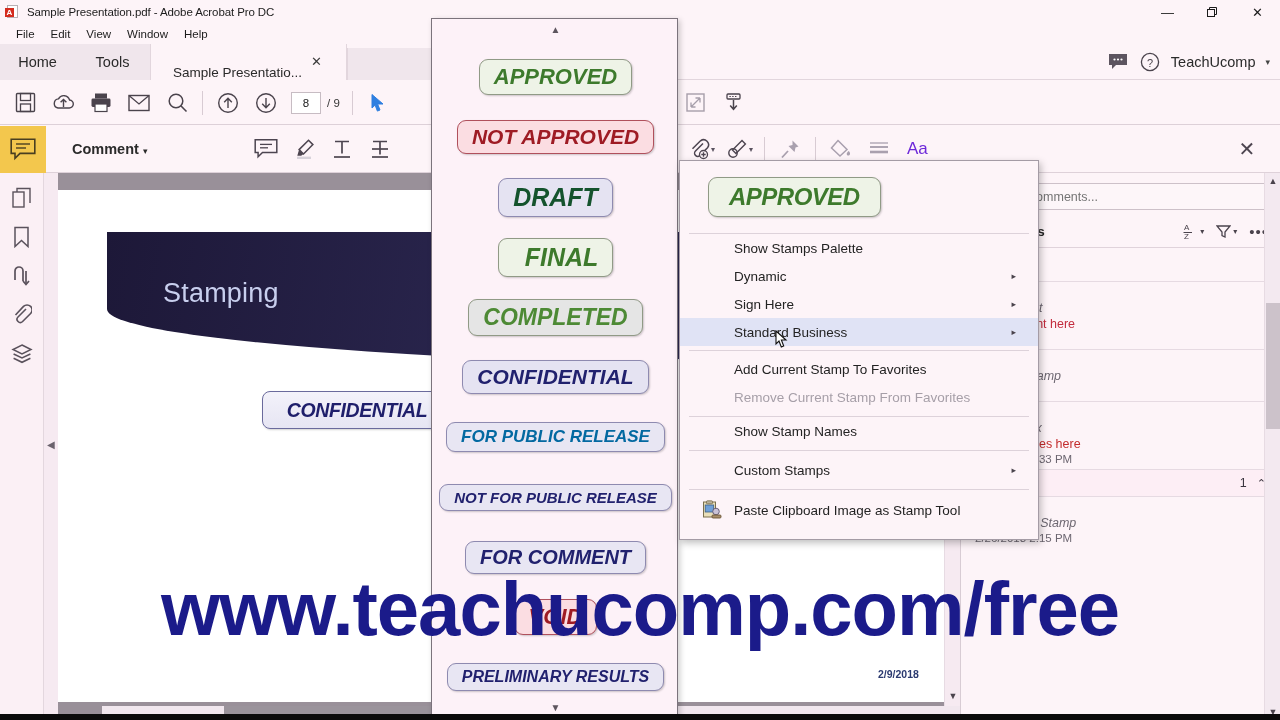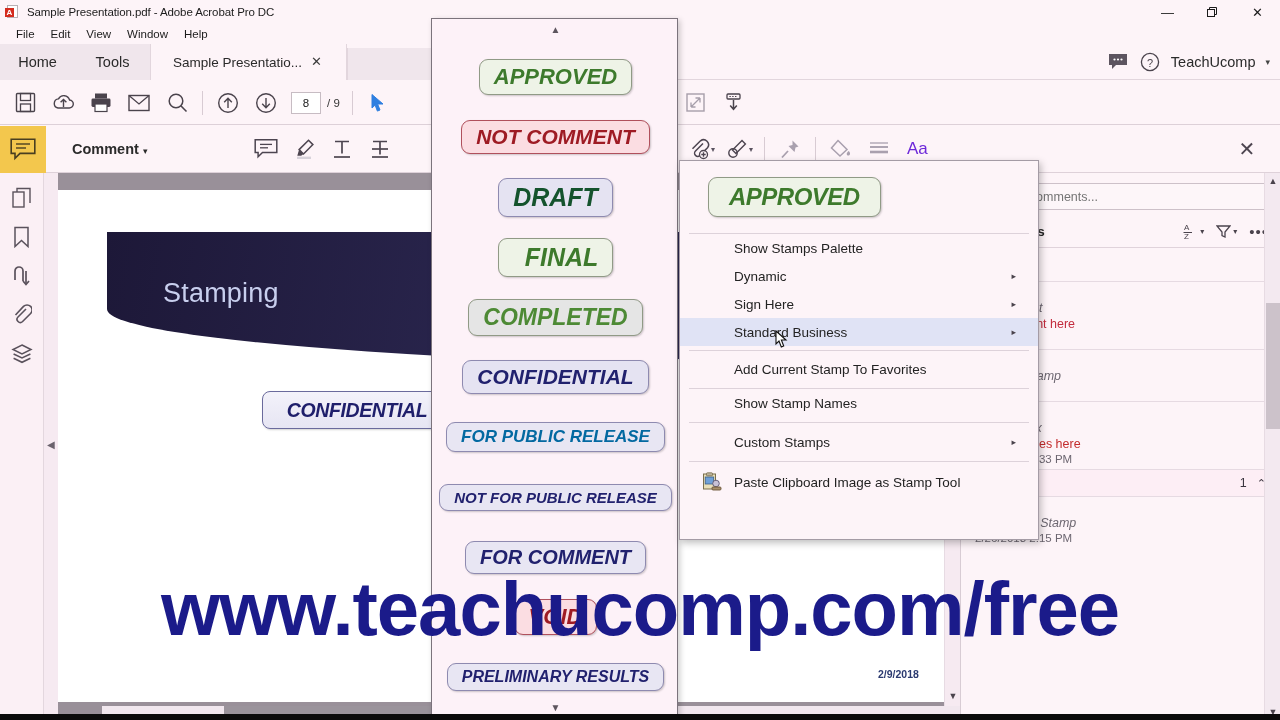--- a/index.html
+++ b/index.html
@@ -57,21 +57,21 @@
   .tab-home, .tab-tools {
     position: absolute; top: 0; height: 36px; display: flex; align-items: center;
     justify-content: center; font-size: 14.5px; color: #2a2a2a;
     background: #f0e6ec;
   }
   .tab-home { left: 0; width: 75px; }
   .tab-tools { left: 75px; width: 75px; }
   .tab-doc {
     position: absolute; top: 0; left: 150px; width: 197px; height: 36px;
     background: #fdf4f8; border-left: 1px solid #e2d6dd; border-right: 1px solid #e2d6dd;
-    display: flex; align-items: center; padding-left: 22px;
+    display: flex; align-items: flex-end; padding-left: 22px;
     font-size: 13.5px; color: #2a2a2a;
   }
   .tab-doc .closex {
     position: absolute; right: 24px; top: 10px; font-size: 13px; color: #3a3a3a;
   }
   .tab-empty {
     position: absolute; top: 4px; left: 347px; width: 98px; height: 32px;
     background: #f0e6ec; border-left: 1px solid #e2d6dd;
   }
   .tbright {
@@ -681,21 +681,21 @@
     </div>
   </div>
 
   <div class="stampspalette">
     <div class="sp-arrow-up">▲</div>
     <div class="sp-list">
       <div class="sp-stamp" style="top:6px">
           <div class="sp-chip" style="color: rgb(61, 122, 44); background: rgb(238, 243, 231); border: 1.6px solid rgb(144, 154, 134); font-size: 22px;">APPROVED</div>
         </div>
       <div class="sp-stamp" style="top:66px">
-          <div class="sp-chip" style="color: rgb(158, 27, 36); background: rgb(251, 221, 226); border: 1.6px solid rgb(176, 80, 92); font-size: 21px;">NOT COMMENT</div>
+          <div class="sp-chip" style="color: rgb(158, 27, 36); background: rgb(251, 221, 226); border: 1.6px solid rgb(176, 80, 92); font-size: 21px;">NOT APPROVED</div>
         </div>
       <div class="sp-stamp" style="top:126px">
           <div class="sp-chip" style="color: #14532d; background: rgb(229, 227, 242); border: 1.6px solid rgb(142, 138, 176); font-size: 25px;">DRAFT</div>
         </div>
       <div class="sp-stamp" style="top:186px">
           <div class="sp-chip" style="color: rgb(61, 122, 44); background: rgb(238, 243, 231); border: 1.6px solid rgb(144, 154, 134); font-size: 25px; padding-left: 26px;">FINAL</div>
         </div>
       <div class="sp-stamp" style="top:246px">
           <div class="sp-chip" style="color: rgb(77, 138, 53); background: #e5e5e5; border: 1.6px solid rgb(144, 154, 134); font-size: 23px;">COMPLETED</div>
         </div>
@@ -739,20 +739,23 @@
       <span class="sub">▸</span>
     </div>
     <div class="ctx-item hl">
       <span>Standard Business</span>
       <span class="sub">▸</span>
     </div>
     <div class="ctx-sep" style="margin-top:4px"></div>
 
     <div class="ctx-item" style="margin-top:4px">
       <span>Add Current Stamp To Favorites</span>
+    </div>
+    <div class="ctx-item disabled">
+      <span>Remove Current Stamp From Favorites</span>
     </div>
     <div class="ctx-sep" style="margin-top:5px"></div>
 
     <div class="ctx-item" style="">
       <span>Show Stamp Names</span>
     </div>
     <div class="ctx-sep" style="margin-top:5px"></div>
 
     <div class="ctx-item" style="margin-top:5px">
       <span>Custom Stamps</span>

